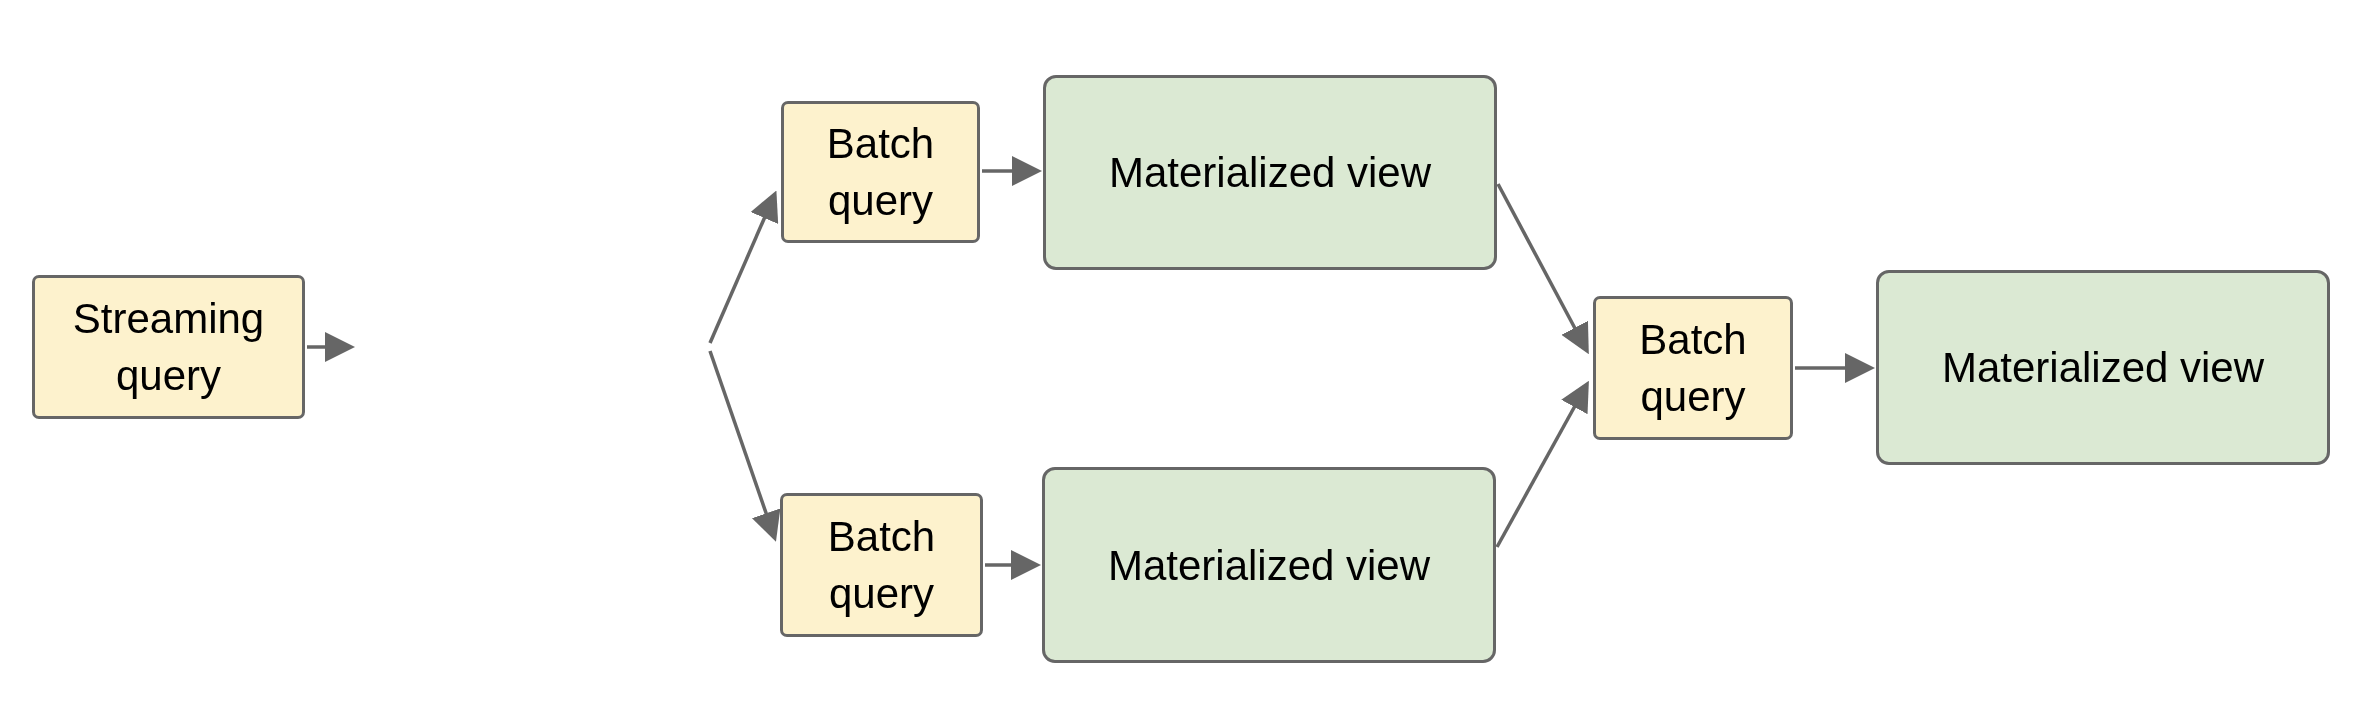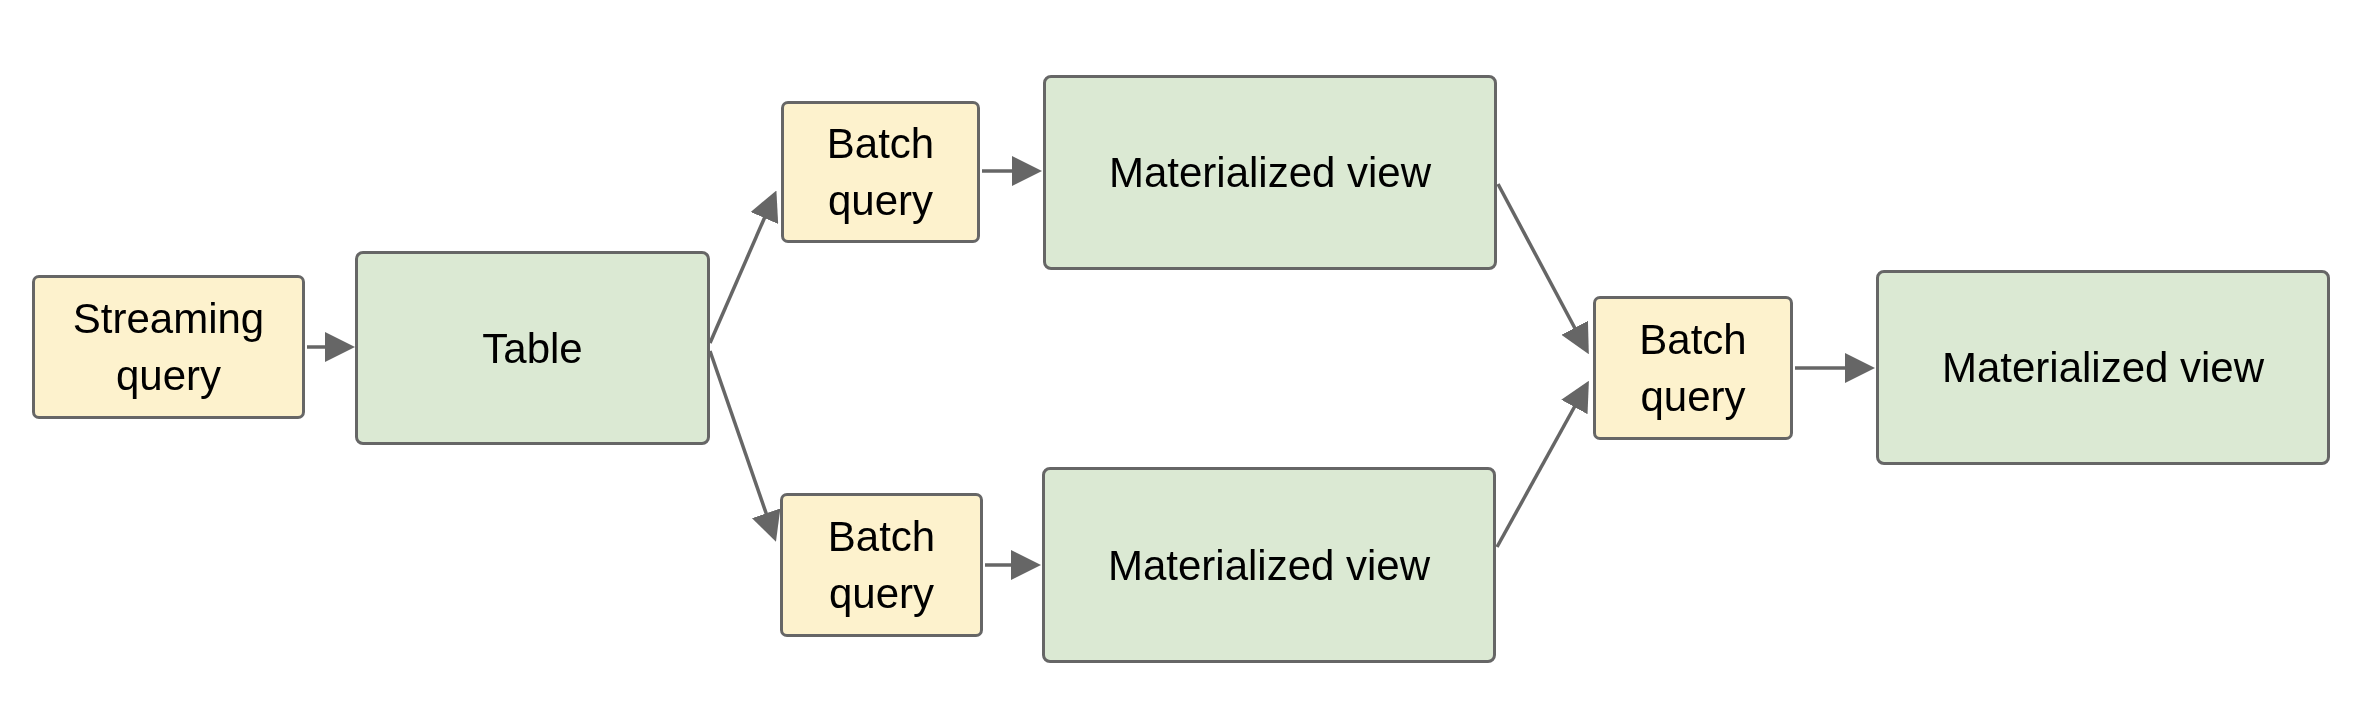--- a/index.html
+++ b/index.html
@@ -41,21 +41,21 @@
     align-items: center;
     justify-content: center;
     text-align: center;
     border: 3px solid var(--node-border, #666666);
     color: var(--text, #000000);
     font-size: 42px;
     line-height: 57px;
   }
   .node .label { white-space: pre-line; }
   .node.query { background: var(--query-fill, #fdf2cd); border-radius: 7px; }
-  .node.view  { background: var(--view-fill, #dbe9d3); border-radius: 8px; }
+  .node.view  { background: var(--view-fill, #dbe9d3); border-radius: 13px; }
 </style>
 </head>
 <body>
 
 <div class="canvas">
 
   <svg class="edges-layer" width="2370" height="720" viewBox="0 0 2370 720" xmlns="http://www.w3.org/2000/svg">
     <defs>
       <marker id="arrowhead" viewBox="0 0 10 10" refX="8" refY="5" markerWidth="30" markerHeight="30" markerUnits="userSpaceOnUse" orient="auto">
         <path class="arrow-head-shape" d="M0,0 L10,5 L0,10 Z"></path>
@@ -69,23 +69,20 @@
     <line class="edge" x1="1498" y1="184" x2="1586" y2="349" marker-end="url(#arrowhead)"></line>
     <line class="edge" x1="1497" y1="547" x2="1586" y2="386" marker-end="url(#arrowhead)"></line>
     <line class="edge" x1="1795" y1="368" x2="1869" y2="368" marker-end="url(#arrowhead)"></line>
   </svg>
 
   <div class="node query" style="left:32px;   top:275px; width:273px; height:144px;">
     <span class="label">Streaming
 query</span>
   </div>
 
-  <div class="node view" style="left:355px;  top:251px; width:355px; height:194px;">
-    <span class="label">Table</span>
-  </div>
 
   <div class="node query" style="left:781px;  top:101px; width:199px; height:142px;">
     <span class="label">Batch
 query</span>
   </div>
 
   <div class="node view" style="left:1043px; top:75px;  width:454px; height:195px;">
     <span class="label">Materialized view</span>
   </div>
 

